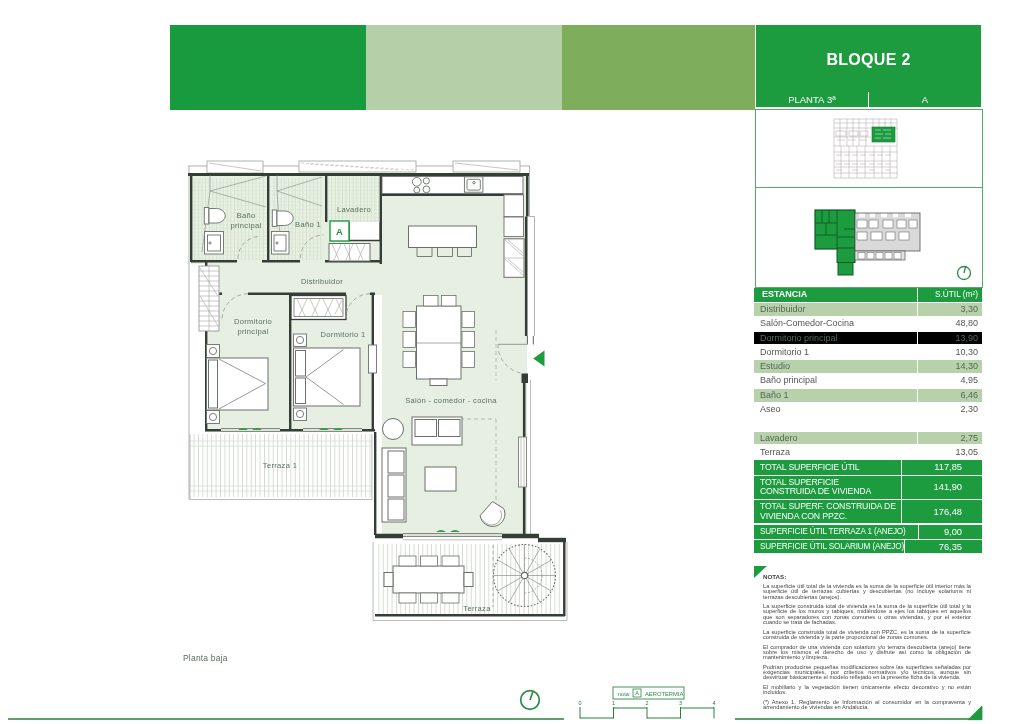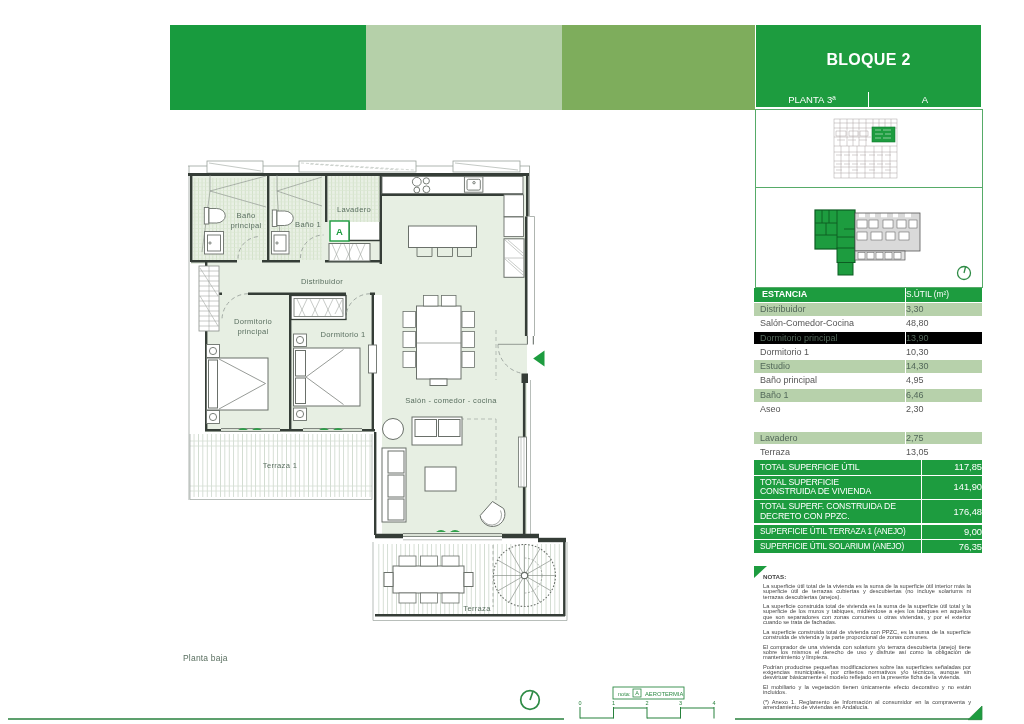--- a/index.html
+++ b/index.html
@@ -1,24 +1,24 @@
 <!DOCTYPE html>
 <html><head>
 <meta charset="utf-8">
 <style>
 html,body{margin:0;padding:0;}
 body{width:1024px;height:724px;position:relative;background:#fff;overflow:hidden;
  font-family:"Liberation Sans",sans-serif;}
 .abs{position:absolute;}
 .trow{display:flex;margin-bottom:1.5px;}
 .trow .n{flex:1;padding-left:6px;}
-.trow .v{width:60px;padding-right:16px;border-left:1.5px solid #fff;}
+.trow .v{width:60px;text-align:right;padding-right:4px;border-left:1.5px solid #fff;}
 .tot{background:#1d9c3f;color:#fff;display:flex;margin-bottom:1.5px;align-items:center;}
 .tot .n{flex:1;padding-left:6px;line-height:9.8px;letter-spacing:-0.15px;}
-.tot .v{width:60px;text-align:right;padding-right:0;border-left:1.5px solid #fff;
+.tot .v{width:60px;text-align:right;padding-right:20px;border-left:1.5px solid #fff;
  align-self:stretch;display:flex;align-items:center;justify-content:flex-end;font-size:9.3px;}
 .notes p{margin:0 0 4.2px 0;text-align:justify;}
 </style>
 </head>
 <body>
 
 <div class="abs" style="left:170px;top:25px;width:196px;height:85px;background:#189b3e;"></div>
 
 <div class="abs" style="left:366px;top:25px;width:196px;height:85px;background:#b5d0a9;"></div>
 
@@ -154,21 +154,21 @@
       <div class="v">117,85</div>
     </div>
 
 
  <div class="tot" style="height:22.5px;font-size:8.7px;">
       <div class="n">TOTAL SUPERFICIE<br>CONSTRUIDA DE VIVIENDA</div>
       <div class="v">141,90</div>
     </div>
 
  <div class="tot" style="height:23px;font-size:8.7px;">
-      <div class="n">TOTAL SUPERF. CONSTRUIDA DE DECRETO CON PPZC.</div>
+      <div class="n">TOTAL SUPERF. CONSTRUIDA DE VIVIENDA CON PPZC.</div>
       <div class="v">176,48</div>
     </div>
 
  <div class="tot" style="height:14px;font-size:8.2px;gap:12px;">
       <div class="n" style="white-space:nowrap;">SUPERFICIE ÚTIL TERRAZA 1 (ANEJO)</div>
       <div class="v">9,00</div>
     </div>
 
  <div class="tot" style="height:13px;font-size:8.2px;margin-bottom:0;">
       <div class="n" style="white-space:nowrap;">SUPERFICIE ÚTIL SOLARIUM (ANEJO)</div>

